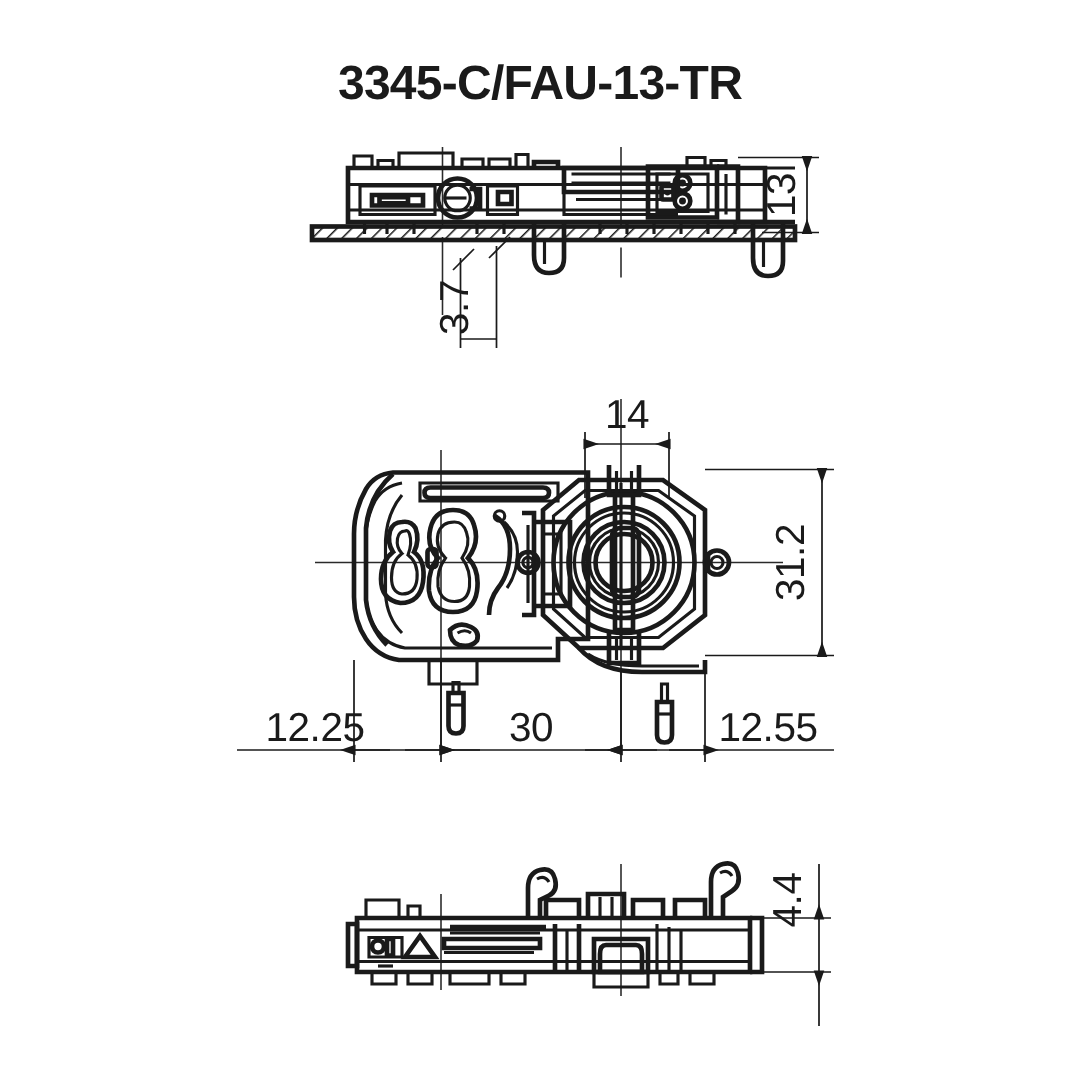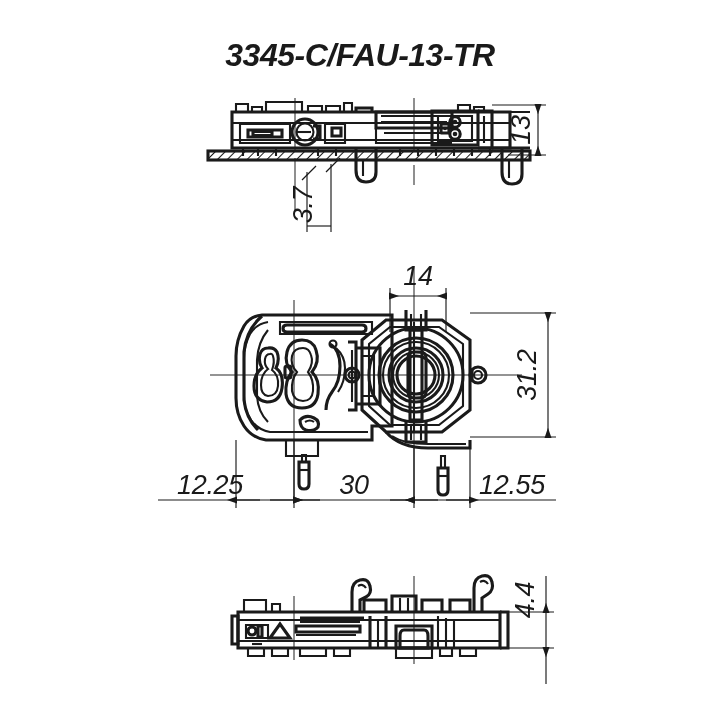--- a/index.html
+++ b/index.html
@@ -13,21 +13,20 @@
     height: 720px;
     font-family: "Liberation Sans", sans-serif;
     overflow: hidden;
     position: relative;
   }
   #drawing-root {
     position: relative;
     width: 720px;
     height: 636px;
     background: #ffffff;
-    font-style: italic;
   }
   svg.drawing {
     display: block;
     width: 720px;
     height: 720px;
   }
   .ln { stroke: #1a1a1a; fill: none; stroke-linecap: butt; }
   .thick { stroke-width: 3.1; }
   .med { stroke-width: 2.1; }
   .dim { stroke: #1a1a1a; stroke-width: 1.15; fill: none; }

